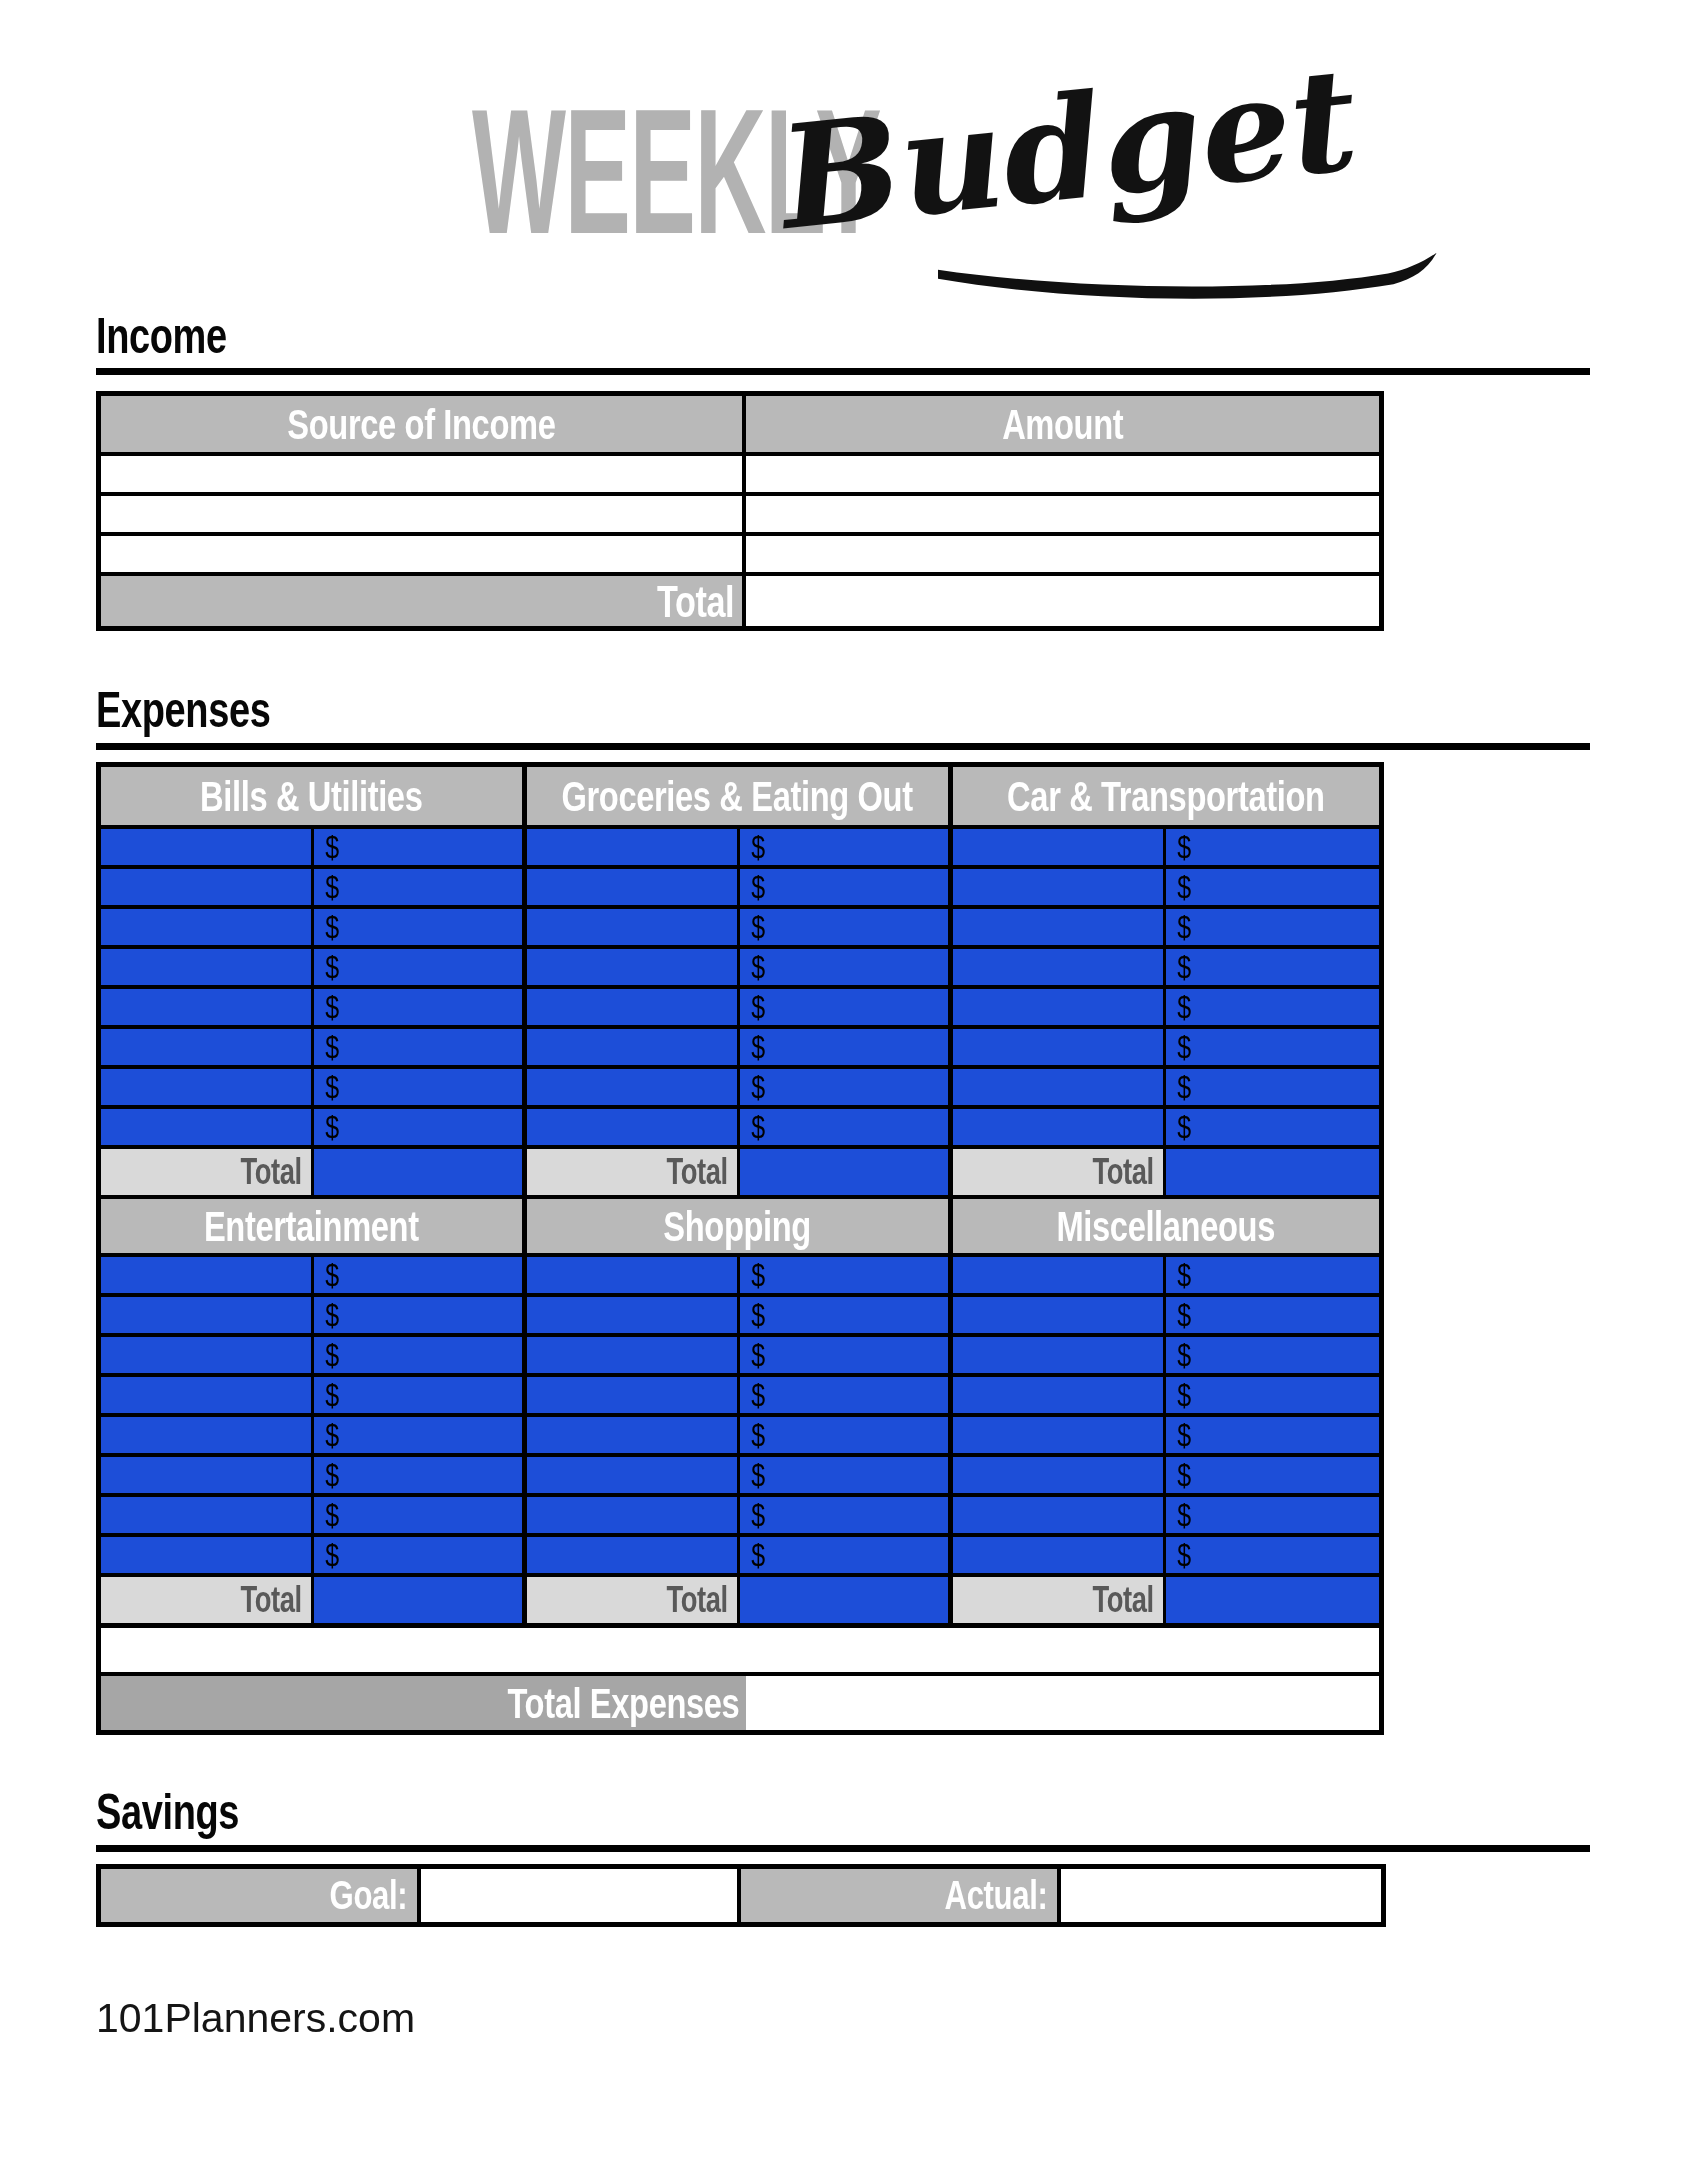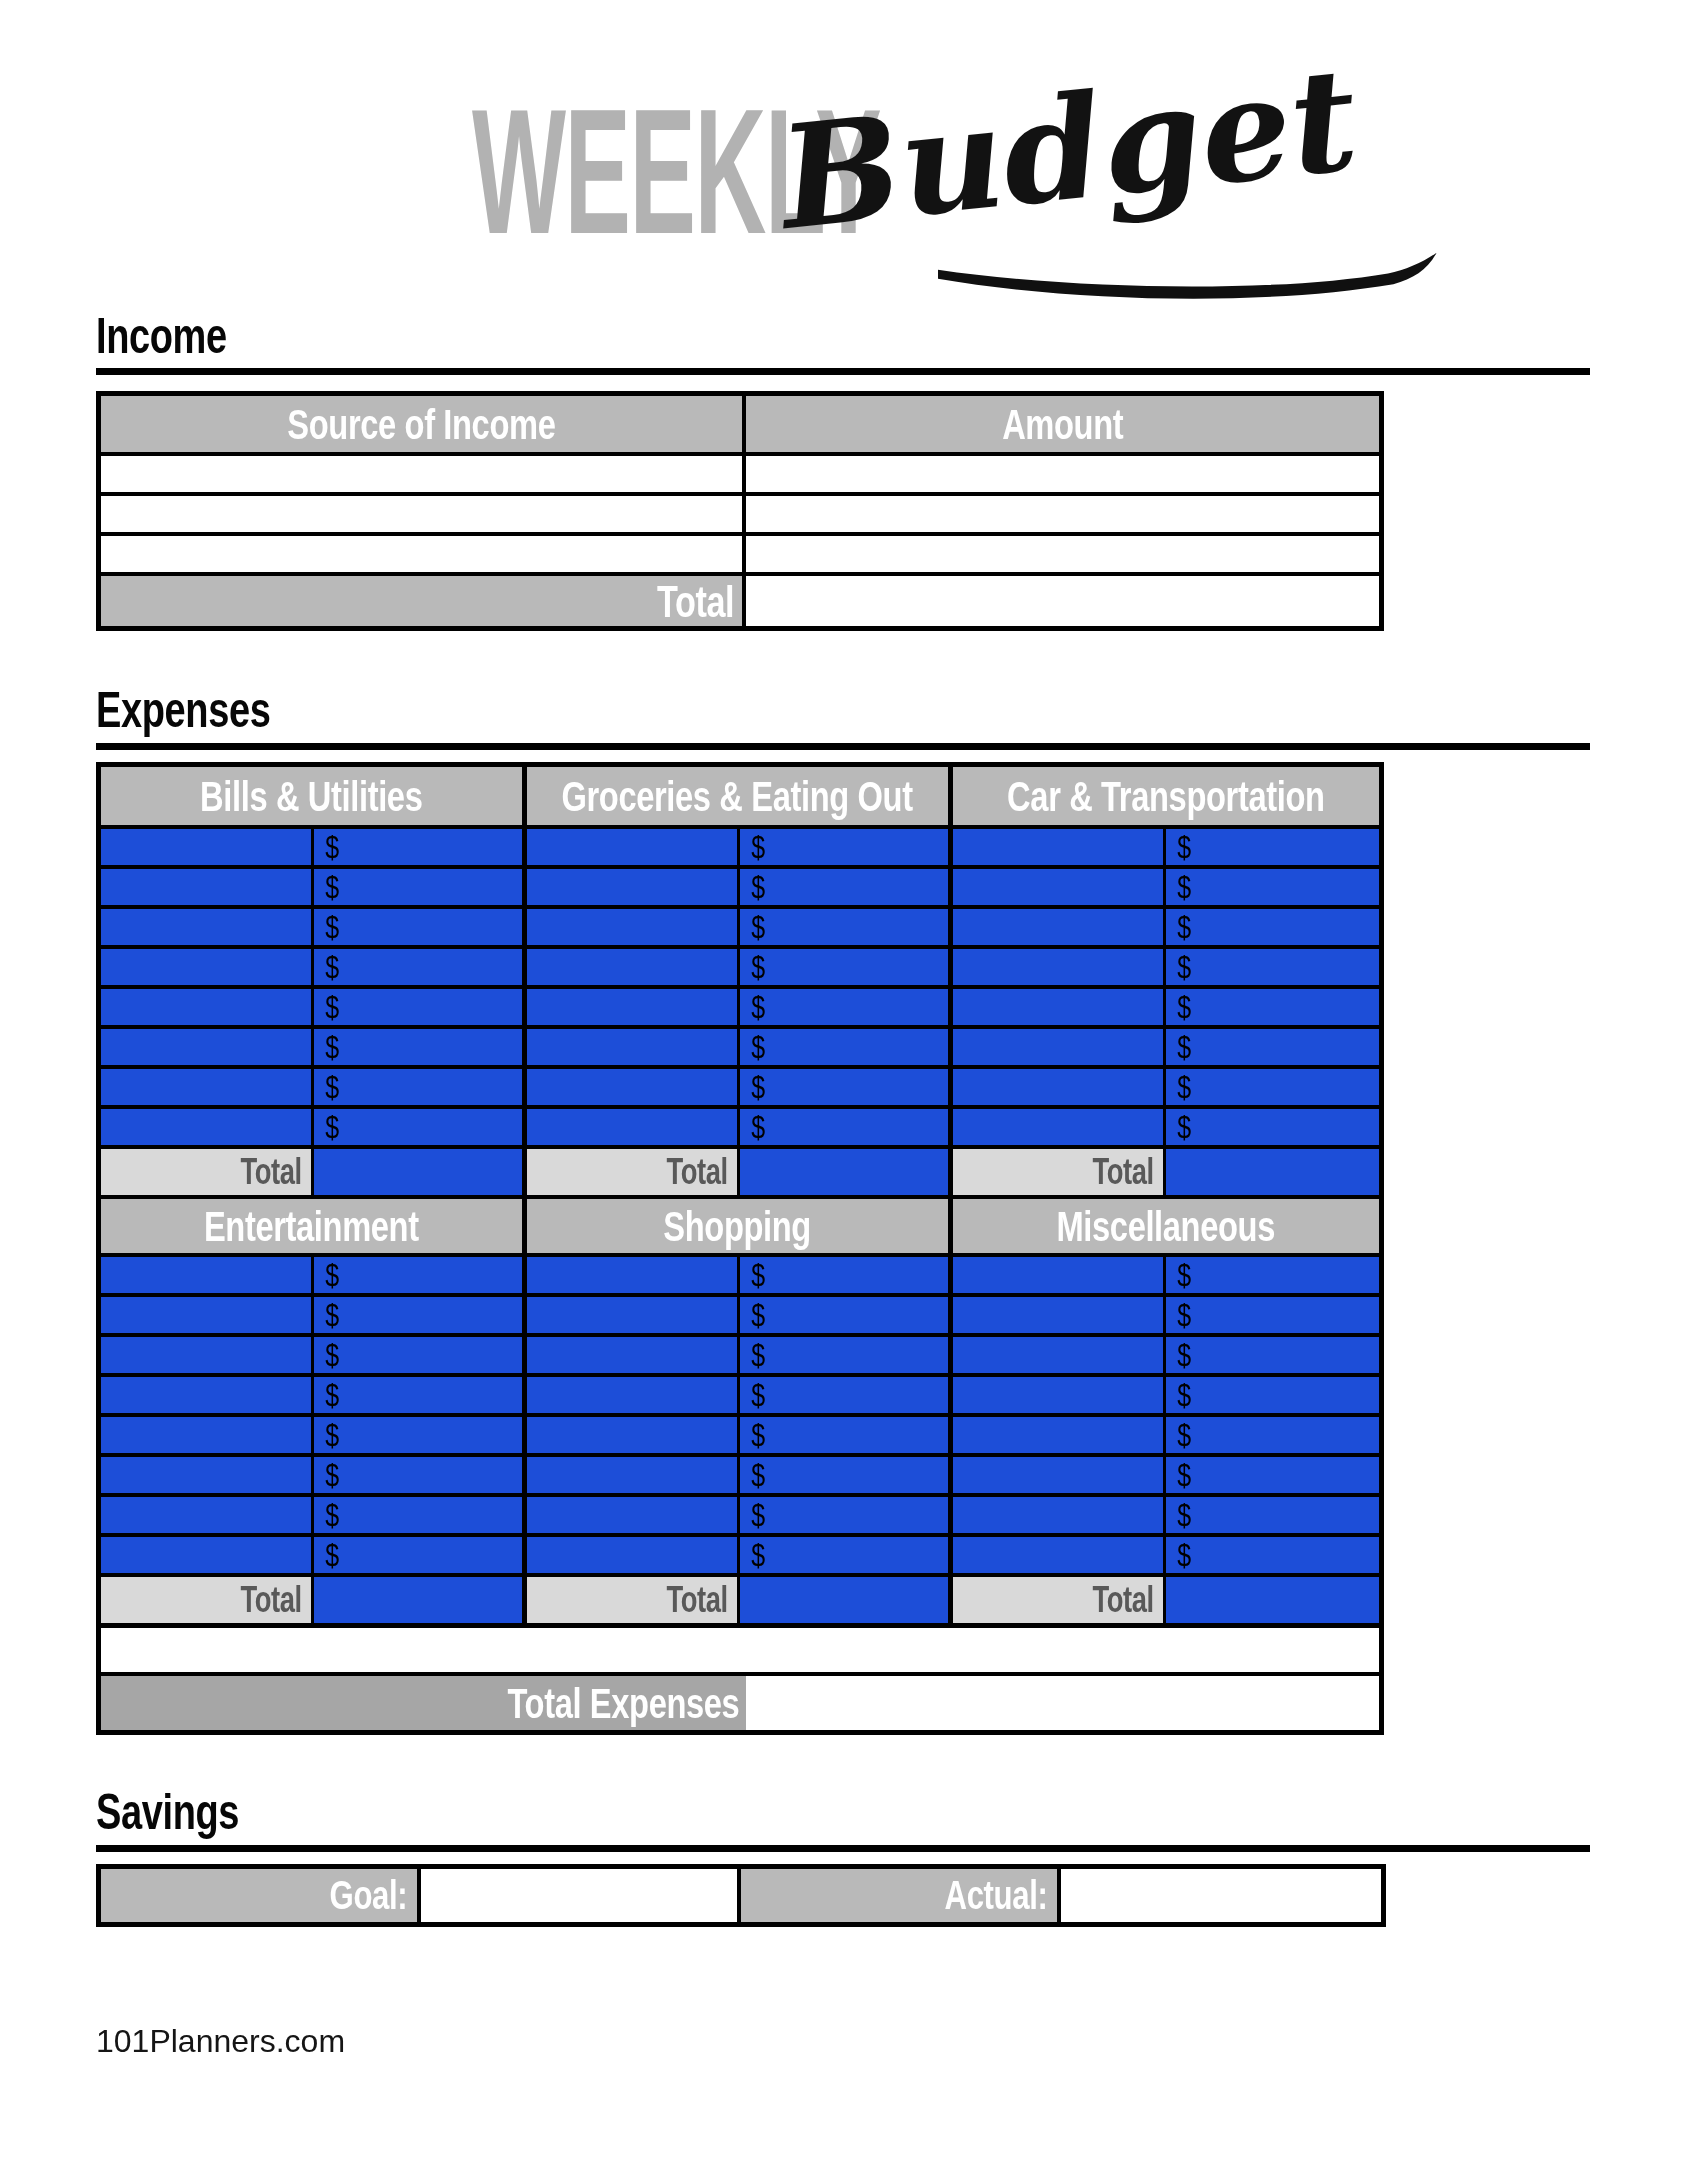--- a/index.html
+++ b/index.html
@@ -83,21 +83,21 @@
   .h-grand{font-size:43px;color:#ffffff;padding-right:9px;}
 
   
   .tbl-sav{width:1290px;height:63px;border:5.4px solid var(--ink);margin-top:12.6px;display:flex;background:#fff;}
   .tbl-sav > div{width:25%;border-right:4.5px solid var(--ink);display:flex;align-items:center;}
   .tbl-sav > div:last-child{border-right:none;}
   .tbl-sav .lbl{background:var(--header-gray);justify-content:flex-end;}
   .h-sav{font-size:41px;color:#ffffff;padding-right:12.6px;}
 
   
-  .footer{margin-top:96px;font-size:32px;color:#151515;line-height:1.15;}
+  .footer{margin-top:68px;font-size:41px;color:#151515;line-height:1.15;}
 
   
   .sec-income{}
   .sec-expenses{margin-top:54px;}
   .sec-savings{margin-top:52px;}
 </style>
 </head>
 <body>
 
 <div class="page">

